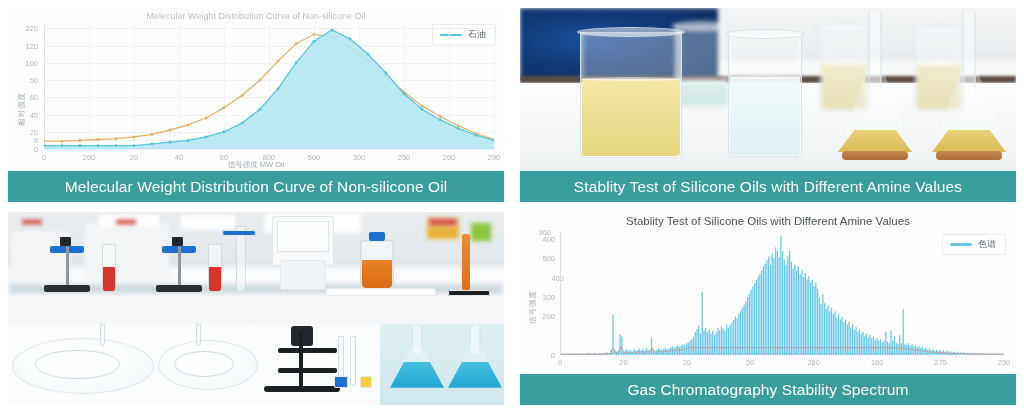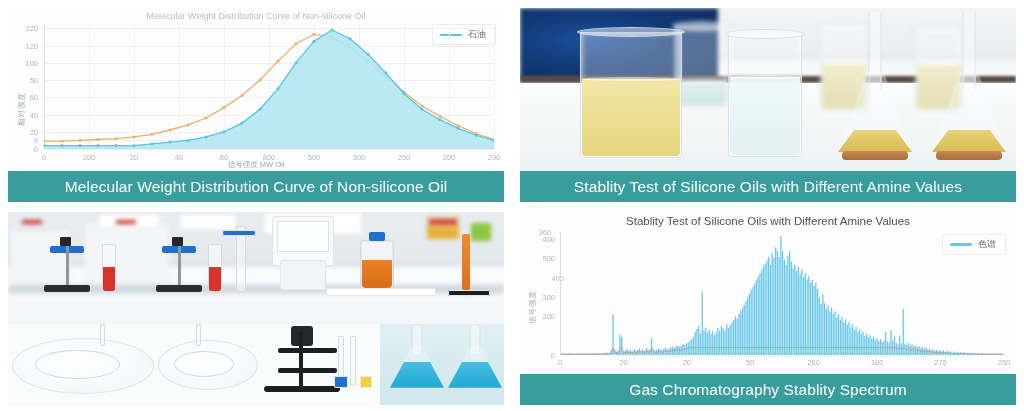--- a/index.html
+++ b/index.html
@@ -665,16 +665,16 @@
               <rect x="435.26" y="121.65" width="1.26" height="1.35" fill="#67c7ea"></rect>
               <rect x="437.01" y="122.42" width="1.26" height="0.58" fill="#67c7ea"></rect>
               <rect x="438.76" y="121.85" width="1.26" height="1.15" fill="#67c7ea"></rect>
               <rect x="440.50" y="122.42" width="1.26" height="0.58" fill="#67c7ea"></rect>
               <rect x="442.25" y="121.85" width="1.26" height="1.15" fill="#67c7ea"></rect>
               <path d="M0.9,122.5 L2.6,122.6 L4.4,122.4 L6.1,122.5 L7.9,122.6 L9.6,122.3 L11.4,122.5 L13.1,122.4 L14.9,122.6 L16.6,122.5 L18.4,122.2 L20.1,122.4 L21.9,122.5 L23.6,122.3 L25.3,122.5 L27.1,122.4 L28.8,122.0 L30.6,122.3 L32.3,122.5 L34.1,122.2 L35.8,122.4 L37.6,122.5 L39.3,122.0 L41.1,122.3 L42.8,122.4 L44.6,122.2 L46.3,121.5 L48.1,121.8 L49.8,122.0 L51.6,120.0 L53.3,115.6 L55.1,120.3 L56.8,121.1 L58.6,120.7 L60.3,115.6 L62.1,115.6 L63.8,121.1 L65.6,120.5 L67.3,119.8 L69.0,120.7 L70.8,120.3 L72.5,121.1 L74.3,119.8 L76.0,120.7 L77.8,120.3 L79.5,119.4 L81.3,120.5 L83.0,119.8 L84.8,120.7 L86.5,119.2 L88.3,120.0 L90.0,120.3 L91.8,115.6 L93.5,119.8 L95.3,120.5 L97.0,120.0 L98.8,119.4 L100.5,119.8 L102.3,120.3 L104.0,119.6 L105.8,119.0 L107.5,119.8 L109.3,119.4 L111.0,118.8 L112.7,118.3 L114.5,119.0 L116.2,118.1 L118.0,117.7 L119.7,118.6 L121.5,117.9 L123.2,117.1 L125.0,117.5 L126.7,116.7 L128.5,116.0 L130.2,115.6 L132.0,115.6 L133.7,115.6 L135.5,115.6 L137.2,115.6 L139.0,115.6 L140.7,115.6 L142.5,115.6 L144.2,115.6 L146.0,115.6 L147.7,115.6 L149.5,115.6 L151.2,115.6 L153.0,115.6 L154.7,115.6 L156.4,115.6 L158.2,115.6 L159.9,115.6 L161.7,115.6 L163.4,115.6 L165.2,115.6 L166.9,115.6 L168.7,115.6 L170.4,115.6 L172.2,115.6 L173.9,115.6 L175.7,115.6 L177.4,115.6 L179.2,115.6 L180.9,115.6 L182.7,115.6 L184.4,115.6 L186.2,115.6 L187.9,115.6 L189.7,115.6 L191.4,115.6 L193.2,115.6 L194.9,115.6 L196.7,115.6 L198.4,115.6 L200.1,115.6 L201.9,115.6 L203.6,115.6 L205.4,115.6 L207.1,115.6 L208.9,115.6 L210.6,115.6 L212.4,115.6 L214.1,115.6 L215.9,115.6 L217.6,115.6 L219.4,115.6 L221.1,115.6 L222.9,115.6 L224.6,115.6 L226.4,115.6 L228.1,115.6 L229.9,115.6 L231.6,115.6 L233.4,115.6 L235.1,115.6 L236.9,115.6 L238.6,115.6 L240.4,115.6 L242.1,115.6 L243.9,115.6 L245.6,115.6 L247.3,115.6 L249.1,115.6 L250.8,115.6 L252.6,115.6 L254.3,115.6 L256.1,115.6 L257.8,115.6 L259.6,115.6 L261.3,115.6 L263.1,115.6 L264.8,115.6 L266.6,115.6 L268.3,115.6 L270.1,115.6 L271.8,115.6 L273.6,115.6 L275.3,115.6 L277.1,115.6 L278.8,115.6 L280.6,115.6 L282.3,115.6 L284.1,115.6 L285.8,115.6 L287.6,115.6 L289.3,115.6 L291.0,115.6 L292.8,115.6 L294.5,115.6 L296.3,115.6 L298.0,115.6 L299.8,115.6 L301.5,115.6 L303.3,115.6 L305.0,115.6 L306.8,115.6 L308.5,115.6 L310.3,115.6 L312.0,115.6 L313.8,115.6 L315.5,115.6 L317.3,115.6 L319.0,115.6 L320.8,115.6 L322.5,116.0 L324.3,115.6 L326.0,115.6 L327.8,115.6 L329.5,116.4 L331.3,115.6 L333.0,115.6 L334.7,115.6 L336.5,116.2 L338.2,117.1 L340.0,115.6 L341.7,116.7 L343.5,115.6 L345.2,116.9 L347.0,117.5 L348.7,116.4 L350.5,117.9 L352.2,117.1 L354.0,118.3 L355.7,117.7 L357.5,118.8 L359.2,118.1 L361.0,119.2 L362.7,118.6 L364.5,119.6 L366.2,119.0 L368.0,120.0 L369.7,119.4 L371.5,120.5 L373.2,119.8 L375.0,120.7 L376.7,120.0 L378.4,120.9 L380.2,120.3 L381.9,121.1 L383.7,120.5 L385.4,121.3 L387.2,120.7 L388.9,121.5 L390.7,120.9 L392.4,121.7 L394.2,121.1 L395.9,121.8 L397.7,121.3 L399.4,121.9 L401.2,121.4 L402.9,122.0 L404.7,121.5 L406.4,122.2 L408.2,121.6 L409.9,122.3 L411.7,121.7 L413.4,122.4 L415.2,121.8 L416.9,122.4 L418.7,121.9 L420.4,122.5 L422.1,122.0 L423.9,122.5 L425.6,122.2 L427.4,122.6 L429.1,122.2 L430.9,122.6 L432.6,122.3 L434.4,122.6 L436.1,122.3 L437.9,122.7 L439.6,122.4 L441.4,122.7 L443.1,122.4" fill="none" stroke="#d08a86" stroke-width="0.9" opacity=".85"></path>
             </svg>
           </div>
       </div>
     </div>
-    <div class="caption" style="background:#3a9d9d">Gas Chromatography Stablity Spectrum</div>
+    <div class="caption" style="background:#3a9d9d">Gas Chromatography Stability Spectrum</div>
   </div>
 
 </div>
 
 </body></html>

